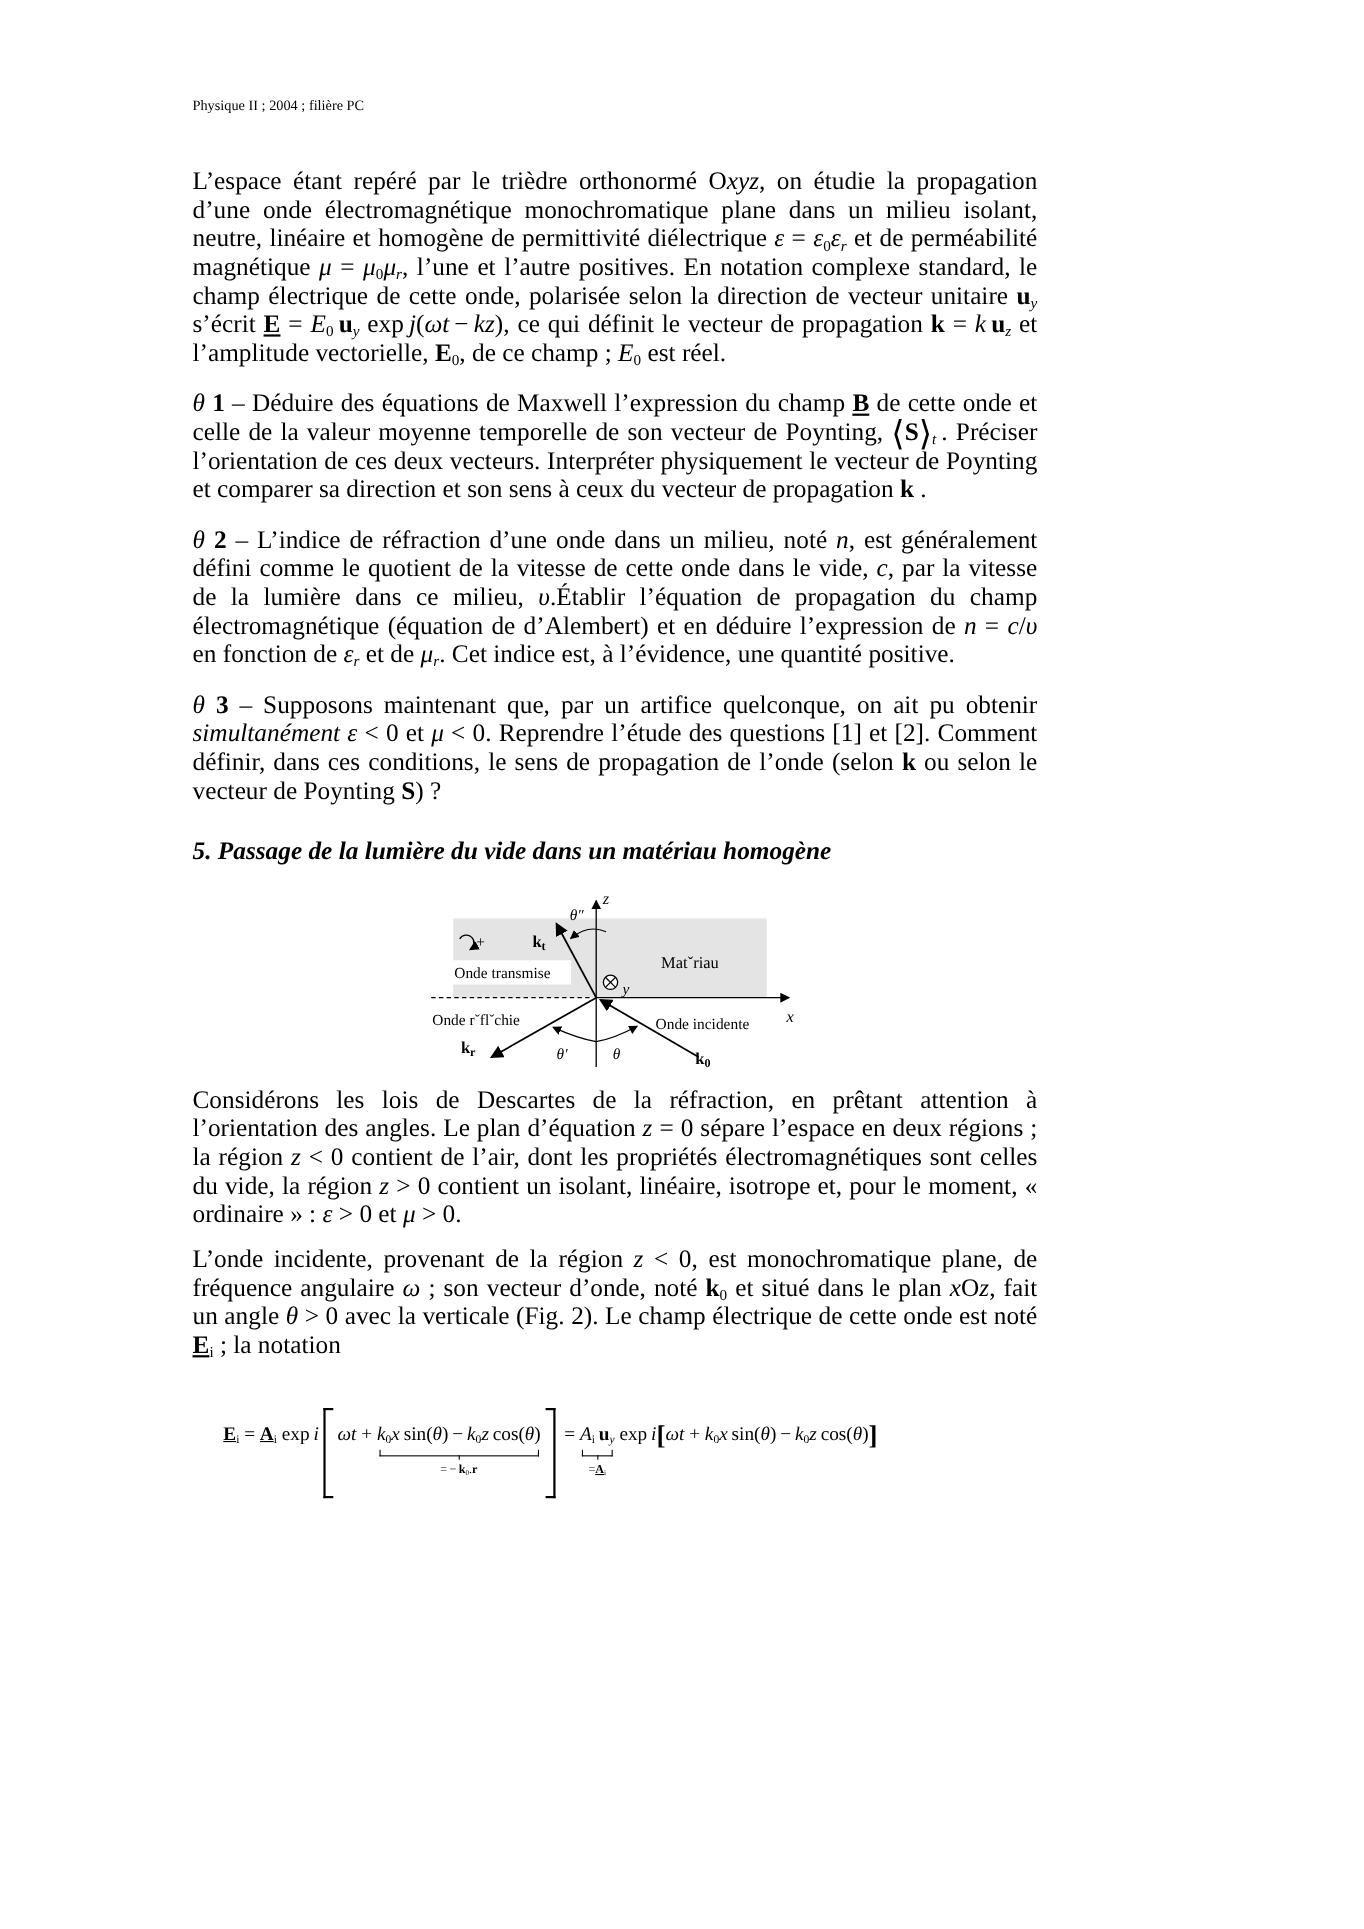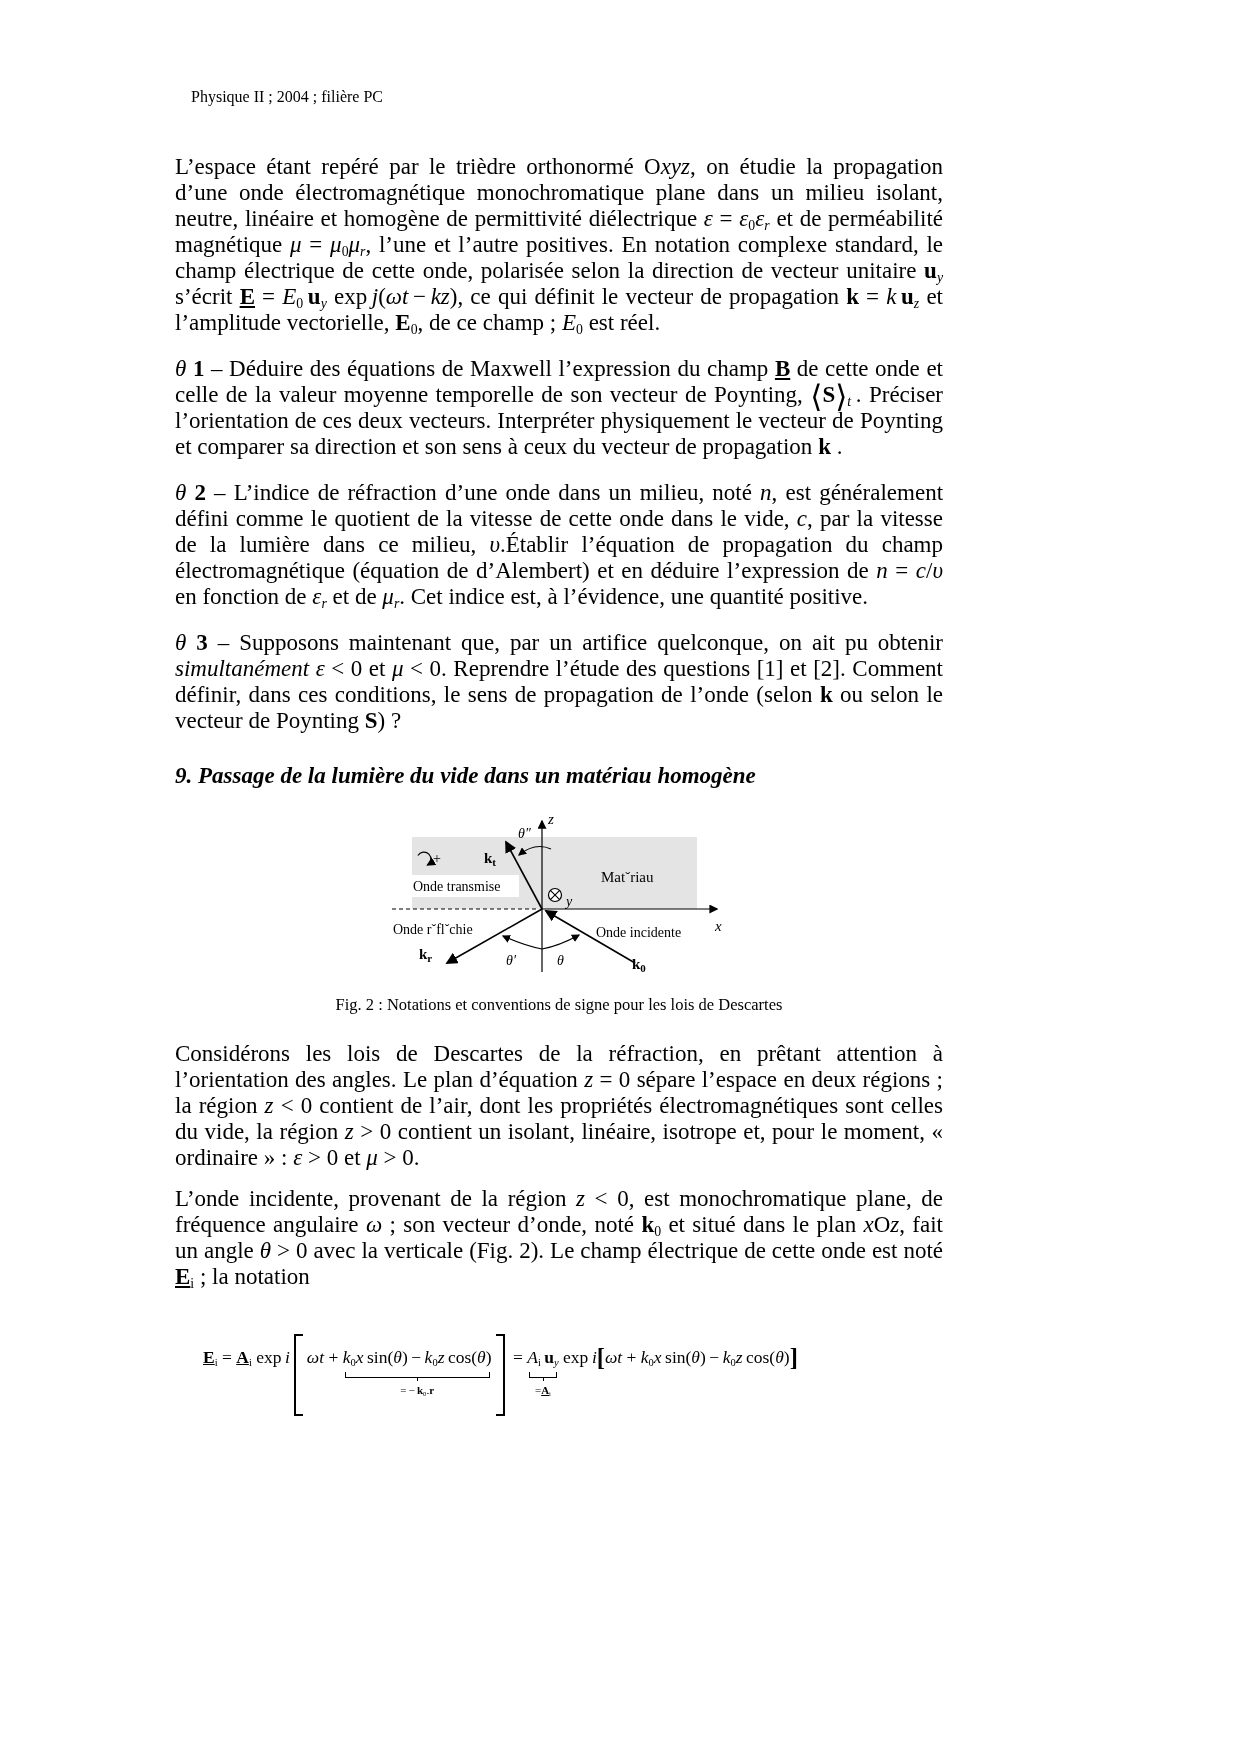--- a/index.html
+++ b/index.html
@@ -1,21 +1,21 @@
 <!DOCTYPE html>
 <html><head>
 <meta charset="utf-8">
 <style>
   html,body{margin:0;padding:0;background:#ffffff;}
   .page{
     width:1240px;height:1754px;position:relative;background:#ffffff;
     font-family:"Liberation Serif",serif;color:#000;overflow:hidden;
   }
   .content{position:absolute;left:175px;top:88px;width:768px;}
-  .header{font-size:16px;margin:0 0 48px 16px;}
+  .header{font-size:13px;margin:0 0 48px 0;}
   .sect{font-size:23px;font-weight:bold;font-style:italic;margin:28px 0 14px 0;line-height:1.25;}
   .sect.first{margin-top:0;}
   .para{font-size:23px;line-height:26px;text-align:justify;margin:0 0 15px 0;}
   .note{margin:18px 0 16px 0;}
   .q{margin:20px 0 15px 0;}
   .it{font-style:italic;}
   .bd{font-weight:bold;}
   .ul{text-decoration:underline;}
   sub{font-size:0.6em;vertical-align:-0.28em;line-height:0;}
   .lg{font-size:1.35em;vertical-align:-0.16em;line-height:0;}
@@ -57,21 +57,21 @@
 
     <p class="para"><span>L’espace étant repéré par le trièdre orthonormé O</span><span class="it">xyz</span><span>, on étudie la propagation d’une onde électromagnétique monochromatique plane dans un milieu isolant, neutre, linéaire et homogène de permittivité diélectrique </span><span class="it">ε</span><span>&nbsp;=&nbsp;</span><span class="it">ε</span><sub>0</sub><span class="it">ε</span><sub class="it">r</sub><span> et de perméabilité magnétique </span><span class="it">μ</span><span>&nbsp;=&nbsp;</span><span class="it">μ</span><sub>0</sub><span class="it">μ</span><sub class="it">r</sub><span>, l’une et l’autre positives. En notation complexe standard, le champ électrique de cette onde, polarisée selon la direction de vecteur unitaire </span><span class="bd">u</span><sub class="it">y</sub><span> s’écrit </span><span class="bd ul">E</span><span>&nbsp;=&nbsp;</span><span class="it">E</span><sub>0</sub><span> </span><span class="bd">u</span><sub class="it">y</sub><span> exp </span><span class="it">j</span><span>(</span><span class="it">ω</span><span class="it">t</span><span> − </span><span class="it">kz</span><span>), ce qui définit le vecteur de propagation </span><span class="bd">k</span><span>&nbsp;=&nbsp;</span><span class="it">k</span><span> </span><span class="bd">u</span><sub class="it">z</sub><span> et l’amplitude vectorielle, </span><span class="bd">E</span><sub>0</sub><span>, de ce champ ; </span><span class="it">E</span><sub>0</sub><span> est réel.</span></p>
 
 
     <p class="para q"><span class="it">θ</span><span> </span><span class="bd">1</span><span> – Déduire des équations de Maxwell l’expression du champ </span><span class="bd ul">B</span><span> de cette onde et celle de la valeur moyenne temporelle de son vecteur de Poynting, </span><span class="lg">⟨</span><span class="bd">S</span><span class="lg">⟩</span><sub class="it">t</sub><span> . Préciser l’orientation de ces deux vecteurs. Interpréter physiquement le vecteur de Poynting et comparer sa direction et son sens à ceux du vecteur de propagation </span><span class="bd">k</span><span>&nbsp;.</span></p>
 
     <p class="para q"><span class="it">θ</span><span> </span><span class="bd">2</span><span> – L’indice de réfraction d’une onde dans un milieu, noté </span><span class="it">n</span><span>, est généralement défini comme le quotient de la vitesse de cette onde dans le vide, </span><span class="it">c</span><span>, par la vitesse de la lumière dans ce milieu, </span><span class="it">υ</span><span>.Établir l’équation de propagation du champ électromagnétique (équation de d’Alembert) et en déduire l’expression de </span><span class="it">n</span><span>&nbsp;=&nbsp;</span><span class="it">c</span><span>/</span><span class="it">υ</span><span> en fonction de </span><span class="it">ε</span><sub class="it">r</sub><span> et de </span><span class="it">μ</span><sub class="it">r</sub><span>. Cet indice est, à l’évidence, une quantité positive.</span></p>
 
     <p class="para q"><span class="it">θ</span><span> </span><span class="bd">3</span><span> – Supposons maintenant que, par un artifice quelconque, on ait pu obtenir </span><span class="it">simultanément</span><span> </span><span class="it">ε</span><span>&nbsp;&lt;&nbsp;0  et  </span><span class="it">μ</span><span>&nbsp;&lt;&nbsp;0. Reprendre l’étude des questions [1] et [2]. Comment définir, dans ces conditions, le sens de propagation de l’onde (selon </span><span class="bd">k</span><span> ou selon le vecteur de Poynting </span><span class="bd">S</span><span>) ?</span></p>
 
-    <div class="sect">9. Passage de la lumière du vide dans un matériau homogène</div>
+    <div class="sect">5. Passage de la lumière du vide dans un matériau homogène</div>
 
     <div class="figure">
       <svg width="340" height="178" viewBox="0 0 340 178">
         <defs>
           <marker id="arr" viewBox="0 0 10 10" refX="8.5" refY="5" markerWidth="7.5" markerHeight="7.5" orient="auto">
             <path d="M0,0 L10,5 L0,10 z" fill="#000"></path>
           </marker>
         </defs>
 
         <rect x="23" y="30" width="285" height="72" fill="#e4e4e4"></rect>
@@ -111,21 +111,20 @@
         <text x="129" y="31" font-size="14" font-style="italic">θ″</text>
         <text x="117" y="158" font-size="14" font-style="italic">θ′</text>
         <text x="168" y="158" font-size="14" font-style="italic">θ</text>
 
         <text x="95" y="56" font-size="15" font-weight="bold"><tspan>k</tspan><tspan dy="3" font-size="11">t</tspan></text>
         <text x="30" y="152" font-size="15" font-weight="bold"><tspan>k</tspan><tspan dy="3" font-size="11">r</tspan></text>
         <text x="243" y="162" font-size="15" font-weight="bold"><tspan>k</tspan><tspan dy="3" font-size="11">0</tspan></text>
       </svg>
     </div>
 
-    <div class="figcap">Fig. 2 : Notations et conventions de signe pour les lois de Descartes</div>
 
     <p class="para"><span>Considérons les lois de Descartes de la réfraction, en prêtant attention à l’orientation des angles. Le plan d’équation </span><span class="it">z</span><span>&nbsp;=&nbsp;0 sépare l’espace en deux régions ; la région </span><span class="it">z</span><span>&nbsp;&lt;&nbsp;0 contient de l’air, dont les propriétés électromagnétiques sont celles du vide, la région </span><span class="it">z</span><span>&nbsp;&gt;&nbsp;0 contient un isolant, linéaire, isotrope et, pour le moment, « ordinaire » : </span><span class="it">ε</span><span>&nbsp;&gt;&nbsp;0 et </span><span class="it">μ</span><span>&nbsp;&gt;&nbsp;0.</span></p>
 
     <p class="para"><span>L’onde incidente, provenant de la région </span><span class="it">z</span><span>&nbsp;&lt;&nbsp;0, est monochromatique plane, de fréquence angulaire </span><span class="it">ω</span><span> ; son vecteur d’onde, noté </span><span class="bd">k</span><sub>0</sub><span> et situé dans le plan </span><span class="it">x</span><span>O</span><span class="it">z</span><span>, fait un angle </span><span class="it">θ</span><span>&nbsp;&gt;&nbsp;0 avec la verticale (Fig. 2). Le champ électrique de cette onde est noté </span><span class="bd ul">E</span><sub>i</sub><span> ; la notation</span></p>
 
     <div class="equation">
       <span><span class="bd ul">E</span><sub>i</sub><span>&nbsp;=&nbsp;</span><span class="bd ul">A</span><sub>i</sub><span> exp </span><span class="it">i</span></span><span class="tallb tallb-l"></span><span><span class="it">ω</span><span class="it">t</span><span>&nbsp;+&nbsp;</span></span><span class="ub-wrap"><span><span class="it">k</span><sub>0</sub><span class="it">x</span><span> sin(</span><span class="it">θ</span><span>) − </span><span class="it">k</span><sub>0</sub><span class="it">z</span><span> cos(</span><span class="it">θ</span><span>)</span></span><span class="ub-brace"></span><span class="ub-label"><span>= − </span><span class="bd">k</span><sub>0</sub><span>.</span><span class="bd">r</span></span></span><span class="tallb tallb-r"></span><span><span>&nbsp;=&nbsp;</span></span><span class="ub-wrap"><span><span class="it">A</span><sub>i</sub><span> </span><span class="bd">u</span><sub class="it">y</sub></span><span class="ub-brace"></span><span class="ub-label"><span>=</span><span class="bd ul">A</span><sub>i</sub></span></span><span><span> exp </span><span class="it">i</span><span class="bigb">[</span><span class="it">ω</span><span class="it">t</span><span>&nbsp;+&nbsp;</span><span class="it">k</span><sub>0</sub><span class="it">x</span><span> sin(</span><span class="it">θ</span><span>) − </span><span class="it">k</span><sub>0</sub><span class="it">z</span><span> cos(</span><span class="it">θ</span><span>)</span><span class="bigb">]</span></span>
     </div>
 
   </div>

